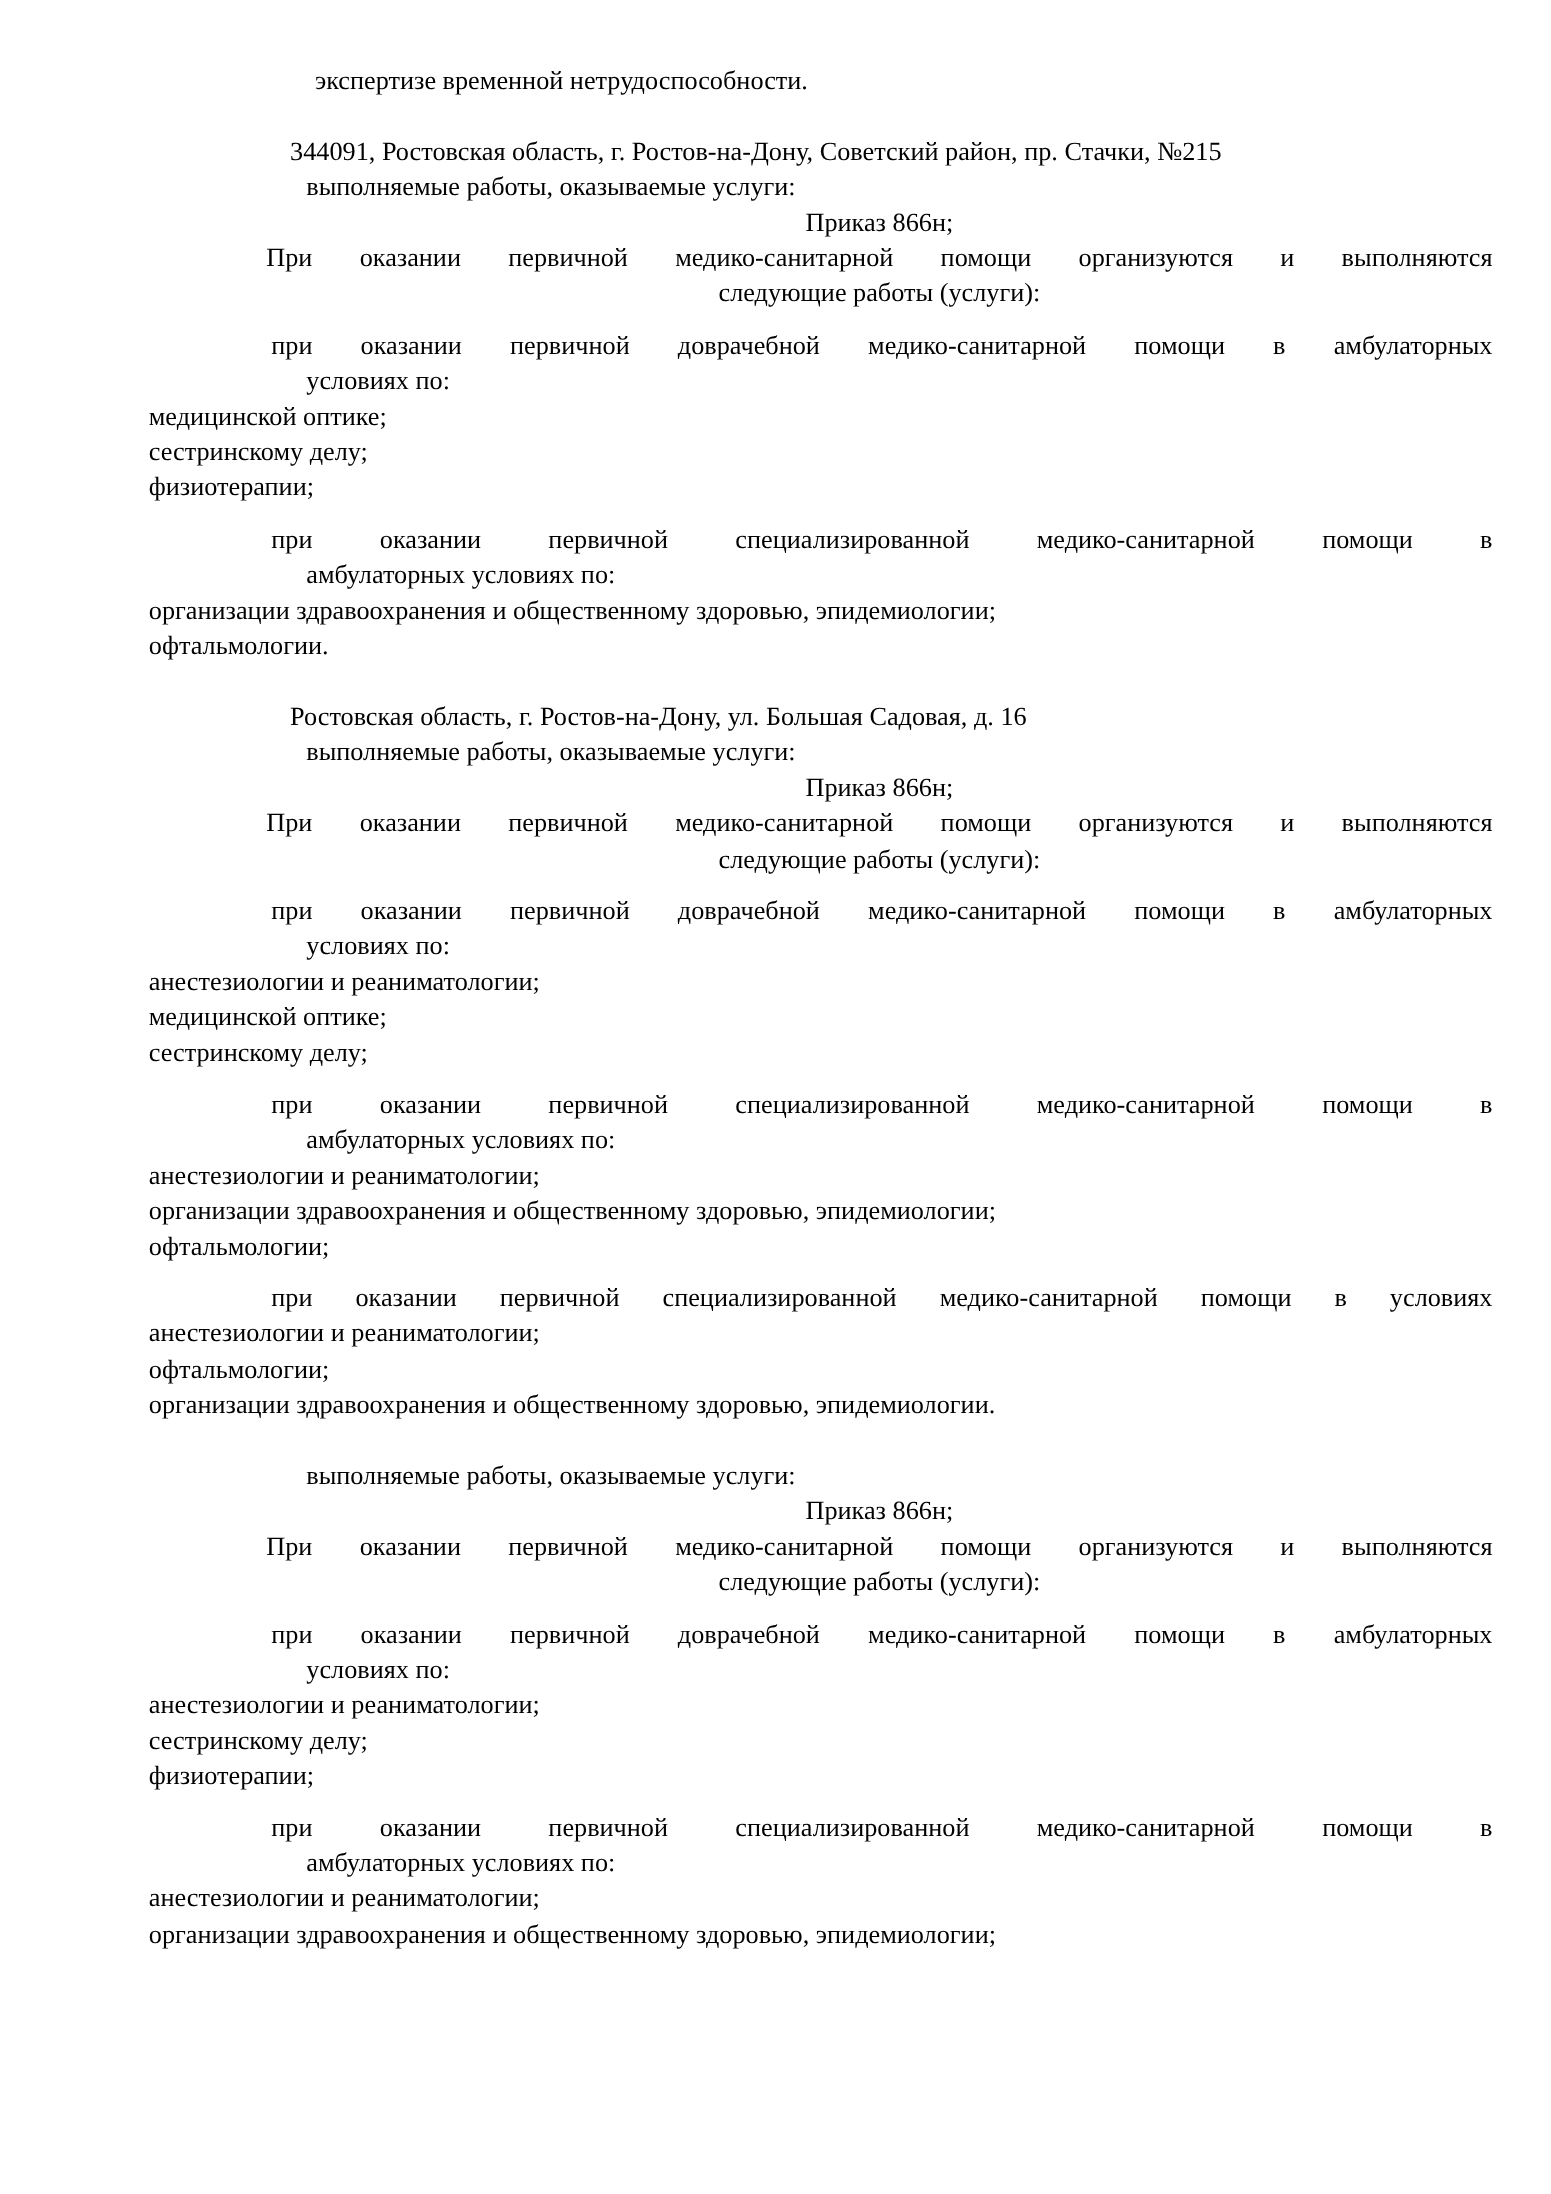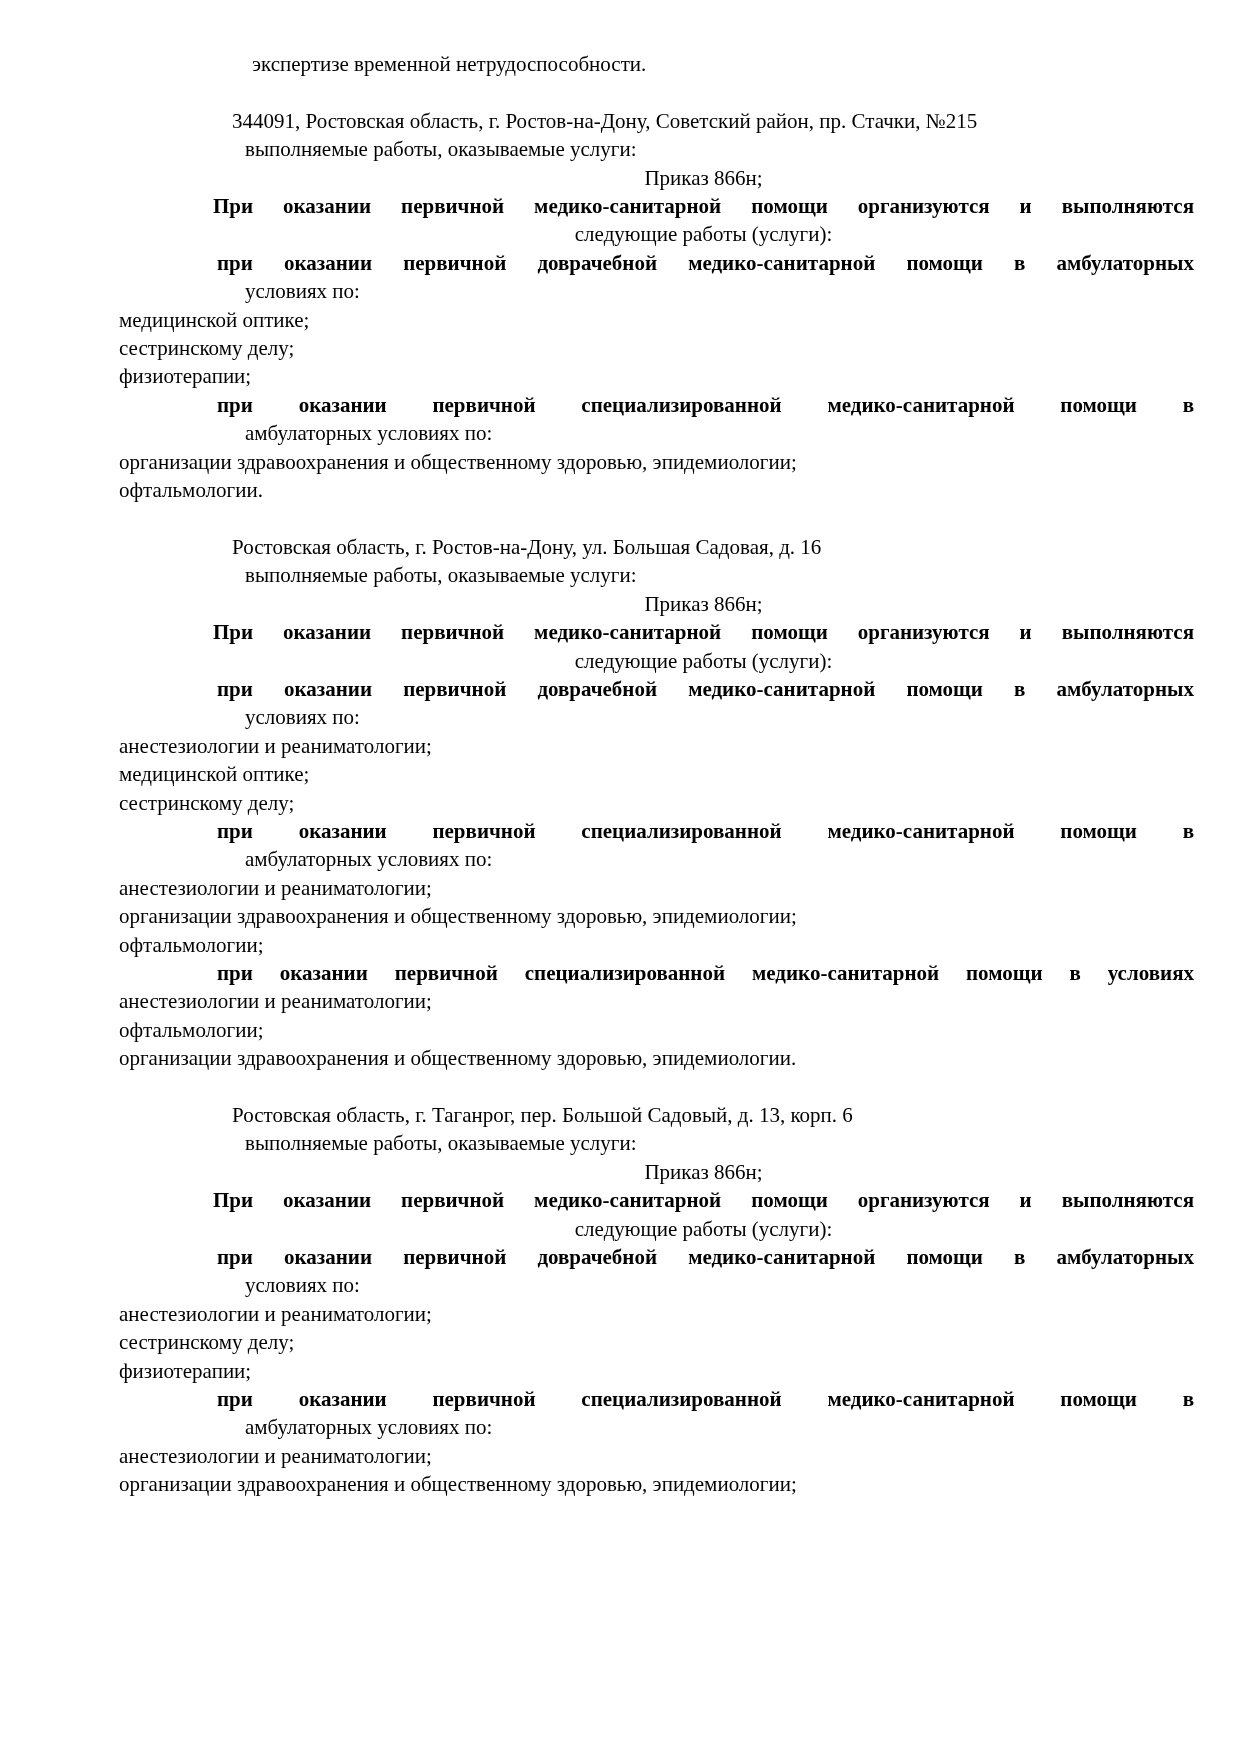--- a/index.html
+++ b/index.html
@@ -27,27 +27,26 @@
   .line {
     padding-right: 47px; 
     min-height: 28.4px;
   }
   .blank { height: 28.4px; }
   
   .i-fragment { padding-left: 252px; }
   .i-address  { padding-left: 220px; margin-left: 12px; }
   .i-body     { padding-left: 206px; margin-left: 39px; }
   .i-level1   { padding-left: 213px; text-align: center; }
-  .i-level2   { padding-left: 217px; }
+  .i-level2   { padding-left: 217px; margin-top: 13px; }
   .i-item     { padding-left: 119px; }
   
   .j {
     text-align: justify;
     text-align-last: justify;
-    font-weight: bold;
   }
 </style>
 </head>
 <body>
 
 <div class="page">
   <div class="line i-fragment">экспертизе временной нетрудоспособности.</div>
 
 <div class="line blank"></div>
     <div>
@@ -83,21 +82,20 @@
       <div class="line i-item">анестезиологии и реаниматологии;</div>
       <div class="line i-item">организации здравоохранения и общественному здоровью, эпидемиологии;</div>
       <div class="line i-item">офтальмологии;</div>
       <div class="line i-level2 j">при оказании первичной специализированной медико-санитарной помощи в условиях</div>
       <div class="line i-item">анестезиологии и реаниматологии;</div>
       <div class="line i-item">офтальмологии;</div>
       <div class="line i-item">организации здравоохранения и общественному здоровью, эпидемиологии.</div>
     </div>
     <div class="line blank"></div>
     <div>
-      <div class="line i-address">Ростовская область, г. Таганрог, пер. Большой Садовый, д. 13, корп. 6</div>
       <div class="line i-body">выполняемые работы, оказываемые услуги:</div>
       <div class="line i-level1">Приказ 866н;</div>
       <div class="line i-level1 j">При оказании первичной медико-санитарной помощи организуются и выполняются</div>
       <div class="line i-level1">следующие работы (услуги):</div>
       <div class="line i-level2 j">при оказании первичной доврачебной медико-санитарной помощи в амбулаторных</div>
       <div class="line i-body">условиях по:</div>
       <div class="line i-item">анестезиологии и реаниматологии;</div>
       <div class="line i-item">сестринскому делу;</div>
       <div class="line i-item">физиотерапии;</div>
       <div class="line i-level2 j">при оказании первичной специализированной медико-санитарной помощи в</div>

